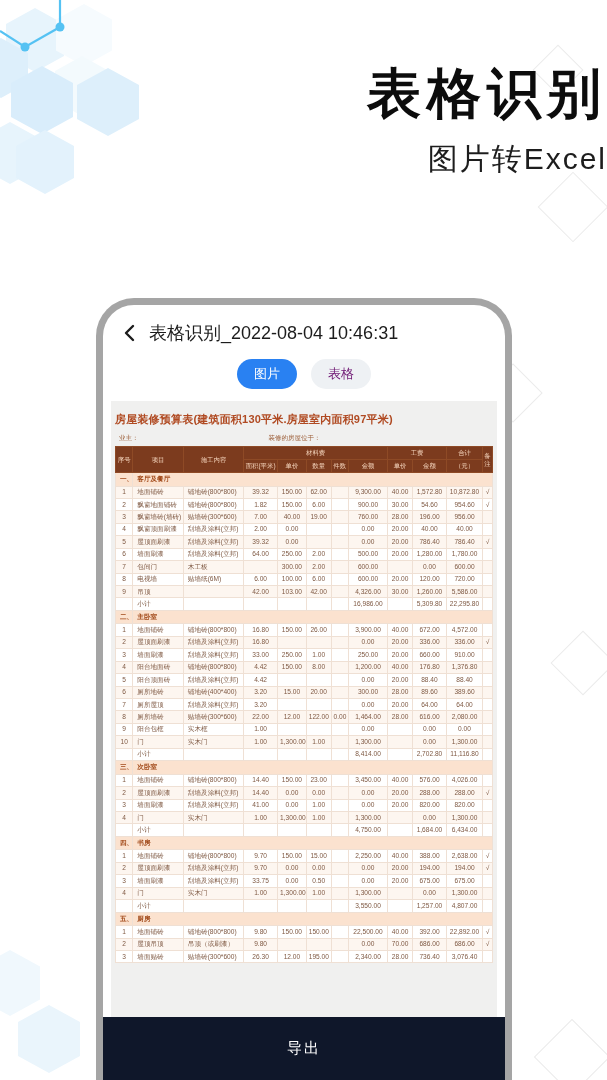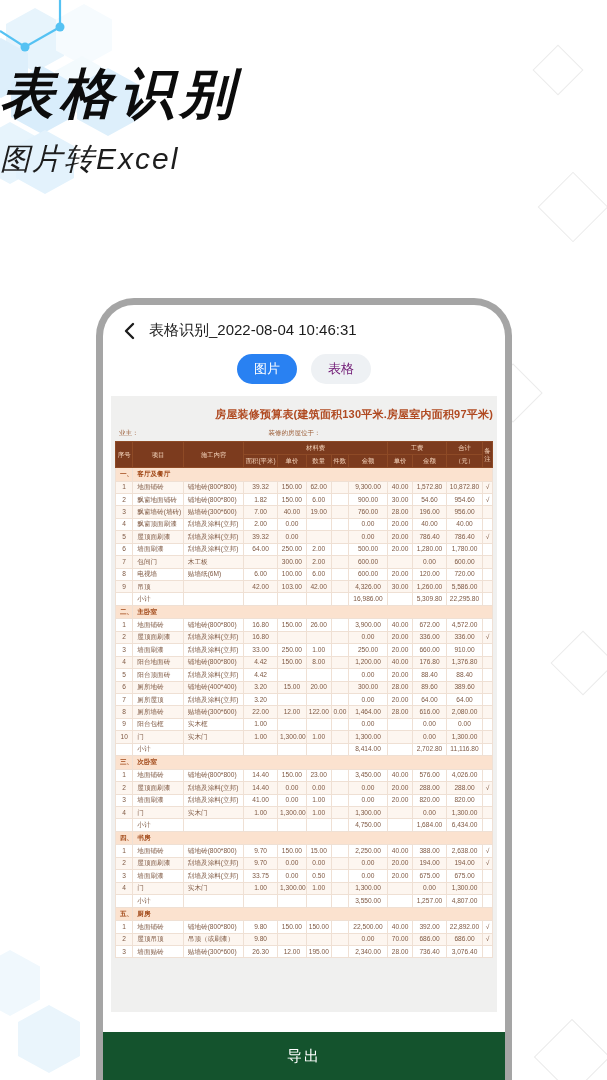--- a/index.html
+++ b/index.html
@@ -5,43 +5,43 @@
   html,body{margin:0;padding:0;}
   body{
     width:607px;height:1080px;position:relative;overflow:hidden;
     background:#ffffff;font-family:"Liberation Sans","DejaVu Sans",sans-serif;
   }
   
   .hex{position:absolute;clip-path:polygon(50% 0,100% 25%,100% 75%,50% 100%,0 75%,0 25%);z-index:0;}
   .diamond{position:absolute;transform:rotate(45deg);border:1px solid #ebebeb;z-index:0;}
   .decor-svg{position:absolute;left:0;top:0;z-index:1;}
   
-  .hero{position:absolute;left:0;top:58px;width:607px;text-align:left;z-index:2;font-style:italic;}
+  .hero{position:absolute;left:0;top:58px;width:607px;text-align:right;z-index:2;}
   .hero-title{font-size:54px;font-weight:900;color:#0c0c0c;letter-spacing:6px;}
   .hero-sub{margin-top:8px;font-size:30px;font-weight:400;color:#1d1d1d;letter-spacing:2px;}
   
   .phone{
     position:absolute;left:96px;top:298px;width:416px;height:782px;box-sizing:border-box;
     border:7px solid #a5a5a5;border-bottom:none;border-radius:38px 38px 0 0;
     background:#ffffff;z-index:3;overflow:hidden;
   }
   .navbar{display:flex;align-items:center;margin:16px 14px 0 18px;}
   .back-btn{width:18px;height:18px;flex:0 0 auto;cursor:pointer;}
-  .nav-title{font-size:15px;color:#1c1c1c;margin-left:10px;white-space:nowrap;}
+  .nav-title{font-size:18px;color:#1c1c1c;margin-left:10px;white-space:nowrap;}
   .tabs{display:flex;justify-content:center;gap:14px;margin-top:14px;}
   .tab{font-size:13px;padding:6px 17px;border-radius:16px;cursor:pointer;}
   .tab.active{background:#2981f2;color:#ffffff;}
   .tab.inactive{background:#eef1f4;color:#701a75;}
   
   .sheet{
     margin:12px 8px 0 8px;height:616px;box-sizing:border-box;
     background:#f0f0ef;padding:5px 4px;overflow:hidden;
   }
   .sheet-title{
-    text-align:right;font-size:11px;font-weight:bold;color:#b04a22;
+    text-align:left;font-size:11px;font-weight:bold;color:#b04a22;
     padding:6px 0 7px 0;letter-spacing:.2px;
   }
   .sheet-meta{display:flex;font-size:6.5px;color:#9a5a33;padding:0 2px 3px 4px;}
   .meta-owner{flex:0 0 auto;}
   .meta-loc{margin-left:130px;}
   table.budget{width:100%;border-collapse:collapse;table-layout:fixed;background:#ffffff;}
   table.budget th{
     background:#7c3b1e;color:#f5d5bd;font-weight:normal;font-size:6.4px;
     border:1px solid #8e4a26;padding:2px 0;line-height:1.25;
   }
@@ -49,21 +49,21 @@
     font-size:6.6px;color:#7f5943;border:1px solid #efe0d4;
     padding:1.6px 2px;text-align:center;white-space:nowrap;overflow:hidden;line-height:1.25;
   }
   table.budget tr.data:nth-child(even) td{background:#fdf6f0;}
   table.budget td.cell-item,table.budget td.cell-work{text-align:left;padding-left:4px;}
   table.budget tr.section td{
     background:#fbe2cf;color:#a24a1a;font-weight:bold;text-align:left;padding:2.2px 4px;
   }
   table.budget tr.subtotal td{background:#ffffff;}
   .export-btn{
-    position:absolute;left:0;right:0;bottom:0;height:48px;background:#14532d;
+    position:absolute;left:0;right:0;bottom:0;height:63px;background:#0f172a;
     color:#ffffff;display:flex;align-items:center;justify-content:center;
     font-size:15px;letter-spacing:2px;cursor:pointer;
   }
 </style>
 </head>
 <body>
 
 <div class="hex" style="left:6px;top:8px;width:58px;height:64px;background:#e7f4fc;"></div>
 <div class="hex" style="left:-26px;top:38px;width:54px;height:60px;background:#ddeffb;"></div>
 <div class="hex" style="left:56px;top:4px;width:56px;height:62px;background:#f6fbfe;"></div>

